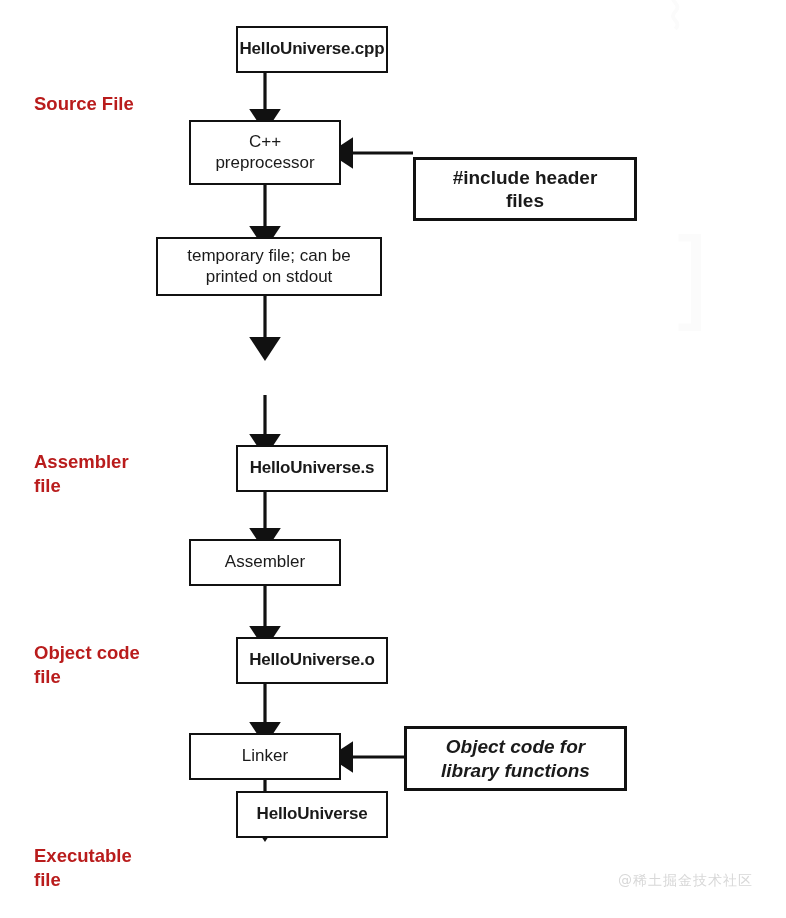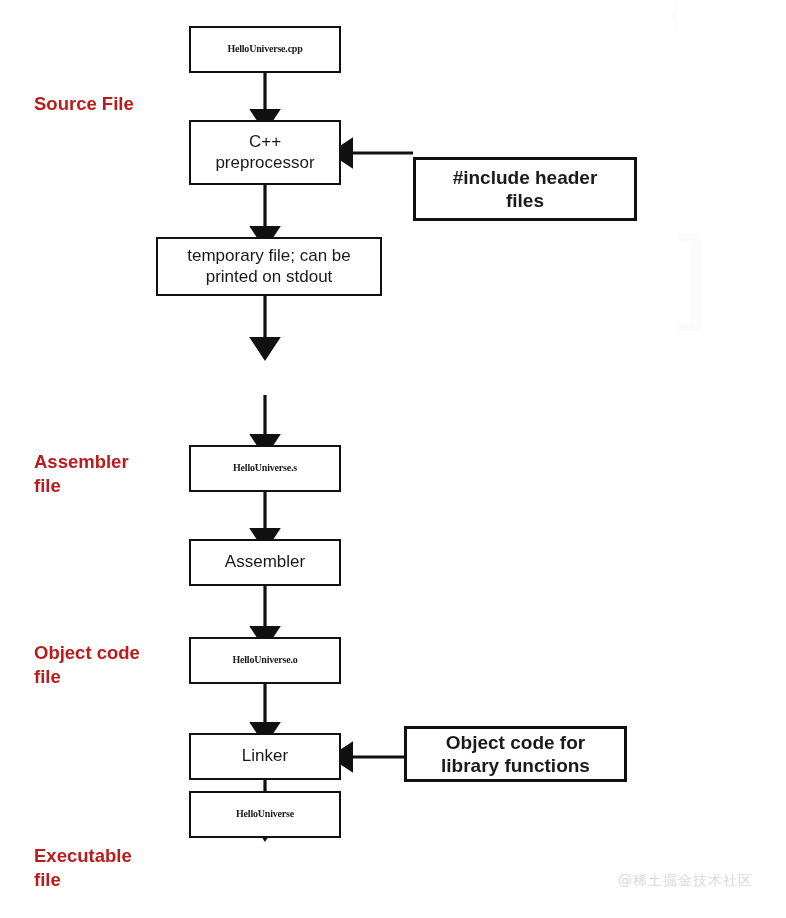--- a/index.html
+++ b/index.html
@@ -32,24 +32,25 @@
     border: 2.5px solid #111111;
     background: #ffffff;
     display: flex;
     align-items: center;
     justify-content: center;
     text-align: center;
     line-height: 1.22;
     color: #1a1a1a;
   }
   .node.mono {
-    font-family: Liberation Serif, serif;
-    font-size: 10px;
+    font-family: Liberation Sans, sans-serif;
+    font-size: 17px;
     font-weight: 700;
     letter-spacing: -0.2px;
+    margin-left: 47px;
   }
   .node.plain {
     font-family: "Liberation Sans", sans-serif;
     font-size: 17px;
     font-weight: 400;
   }
   .node.strongbox {
     font-family: "Liberation Sans", sans-serif;
     font-size: 19px;
     font-weight: 700;
@@ -130,20 +131,20 @@
 
 
   <div class="node mono" style="left:189px; top:445px; width:152px; height:47px; white-space:pre-line;">HelloUniverse.s</div>
 
   <div class="node plain" style="left:189px; top:539px; width:152px; height:47px; white-space:pre-line;">Assembler</div>
 
   <div class="node mono" style="left:189px; top:637px; width:152px; height:47px; white-space:pre-line;">HelloUniverse.o</div>
 
   <div class="node plain" style="left:189px; top:733px; width:152px; height:47px; white-space:pre-line;">Linker</div>
 
-  <div class="node strongbox" style="left:404px; top:726px; width:223px; height:56px; white-space:pre-line;">Object code for
+  <div class="node strongbox" style="left:404px; top:726px; width:223px; height:65px; white-space:pre-line;font-style:italic;">Object code for
 library functions</div>
 
   <div class="node mono" style="left:189px; top:791px; width:152px; height:47px; white-space:pre-line;">HelloUniverse</div>
 
   <div class="watermark" style="left:618px; top:872px;">@稀土掘金技术社区</div>
 
 </div>
 
 </body></html>

